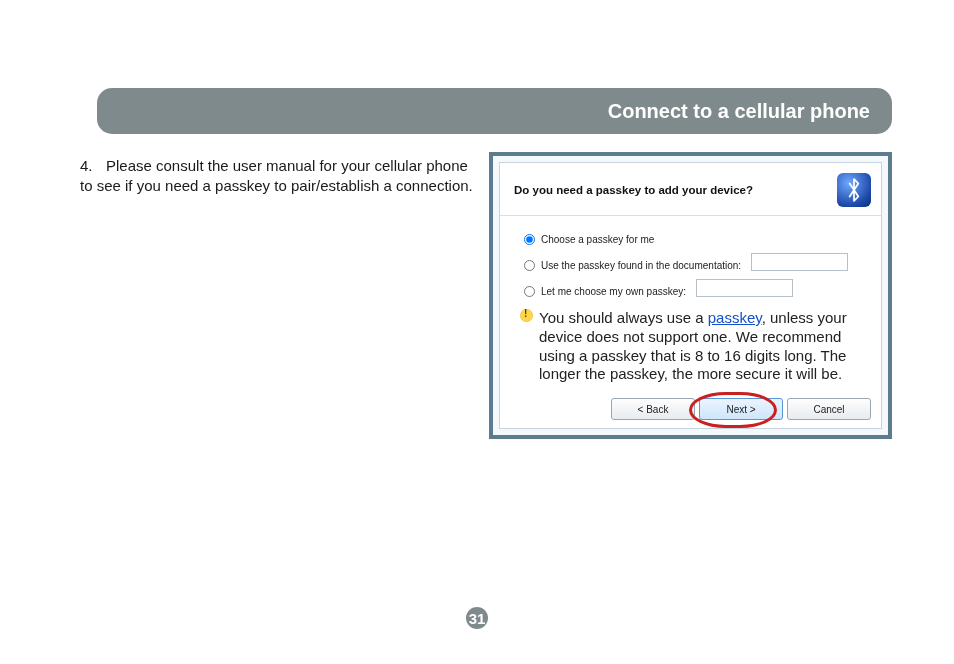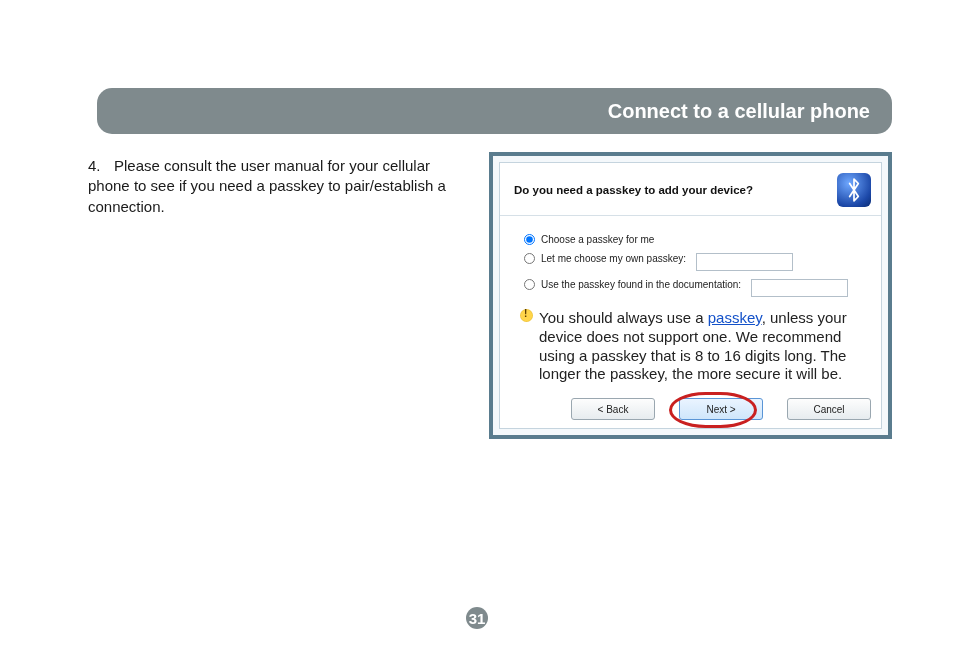--- a/index.html
+++ b/index.html
@@ -29,21 +29,20 @@
     font-size: 20px;
     font-weight: bold;
   }
   .content-row {
     position: absolute;
     top: 152px;
     left: 80px;
     right: 62px;
     display: flex;
     gap: 14px;
-    margin-left: 8px;
   }
   .step-text {
     flex: 1;
     font-size: 15px;
     color: #1a1a1a;
     line-height: 1.35;
     padding-top: 4px;
   }
   .step-num {
     display: inline-block;
@@ -112,21 +111,21 @@
     padding: 10px 16px 4px 16px;
   }
   .intro-text {
     font-size: 10px;
     color: #222;
     line-height: 1.3;
     margin-bottom: 12px;
   }
   .radio-row {
     display: flex;
-    align-items: flex-start;
+    align-items: flex-end;
     font-size: 10px;
     margin: 8px 0 8px 8px;
     gap: 6px;
   }
   .radio-row .field {
     width: 95px;
     height: 16px;
     border: 1px solid #b3bfc9;
     background: #fff;
     margin-left: 4px;
@@ -160,21 +159,21 @@
     font-size: 10px;
     font-weight: bold;
     color: #5a3c00;
   }
   .note-row a { color: #1351c9; text-decoration: underline; }
   .dialog-buttons {
     position: absolute;
     right: 10px;
     bottom: 8px;
     display: flex;
-    gap: 24px;
+    gap: 4px;
     align-items: center;
   }
   .dlg-btn {
     min-width: 62px;
     height: 20px;
     font-size: 10px;
     background: linear-gradient(#fdfdfd, #e7ecef);
     border: 1px solid #9aa7b0;
     border-radius: 3px;
     display: flex;
@@ -234,26 +233,26 @@
         </span>
       </div>
       <div class="dialog-body">
 
         <label class="radio-row">
           <input type="radio" checked="" style="">
           <span>Choose a passkey for me</span>
         </label>
         <label class="radio-row">
           <input type="radio" style="">
-          <span>Let me choose my own passkey:</span>
+          <span>Use the passkey found in the documentation:</span>
           <span class="field"></span>
         </label>
         <label class="radio-row">
           <input type="radio" style="">
-          <span>Use the passkey found in the documentation:</span>
+          <span>Let me choose my own passkey:</span>
           <span class="field"></span>
         </label>
 
         <div class="note-row">
           <span class="shield"></span>
           <span>
             <span>You should always use a </span><a>passkey</a><span>, unless your device does not support one. We recommend using a passkey that is 8 to 16 digits long. The longer the passkey, the more secure it will be.</span>
           </span>
         </div>
       </div>

